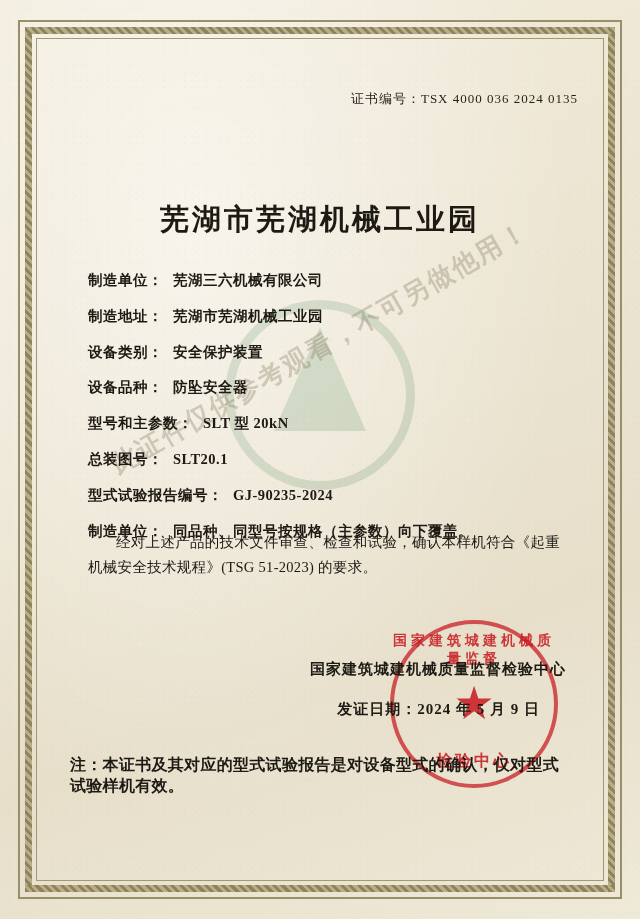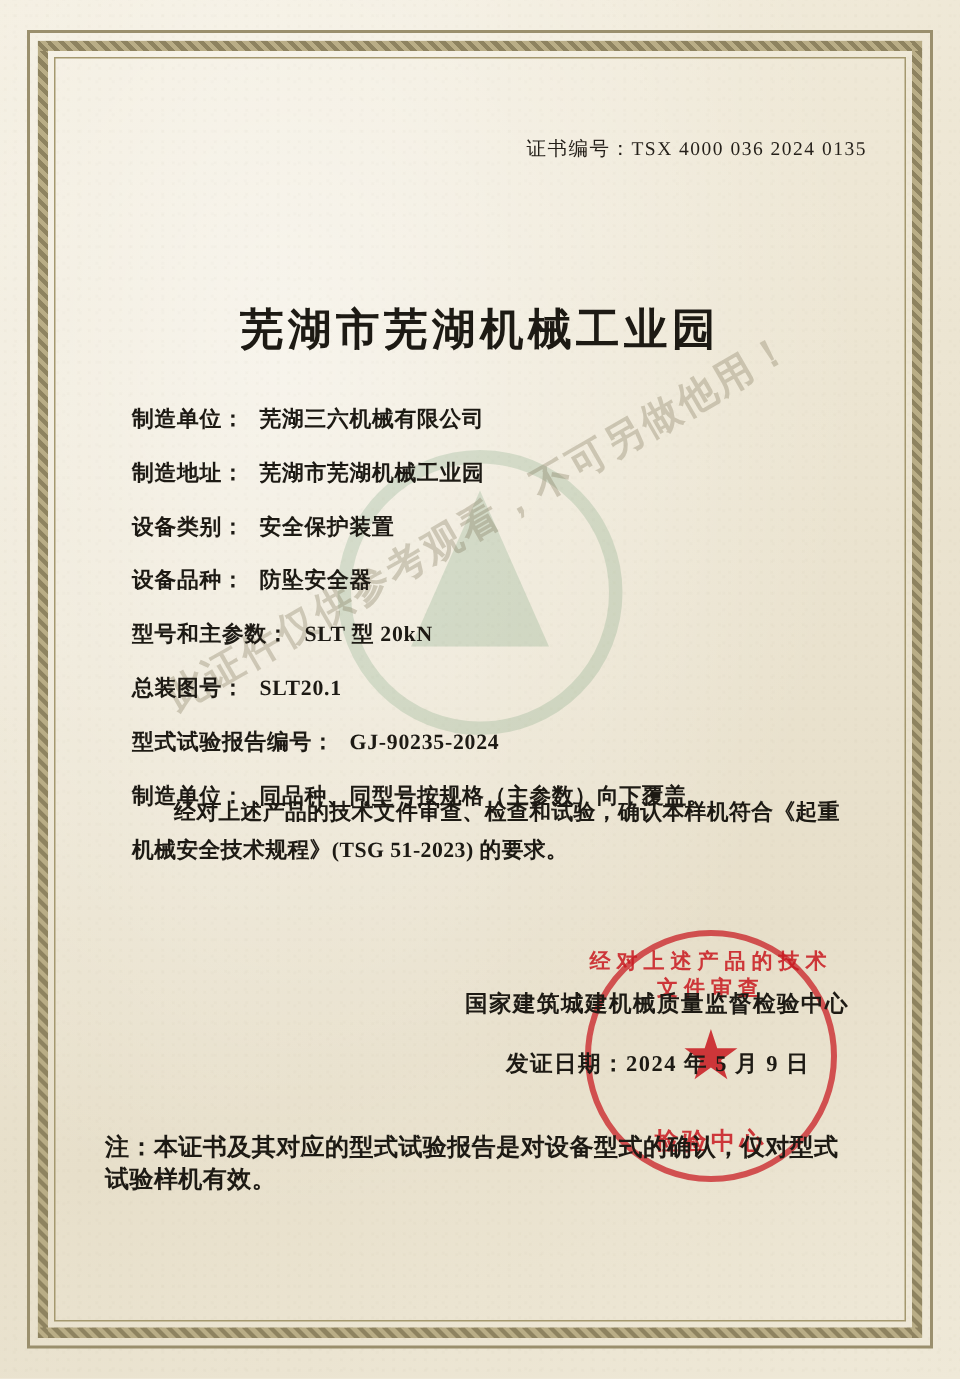--- a/index.html
+++ b/index.html
@@ -190,21 +190,21 @@
     color: #1d1a14;
   }
 
   #statement {
     position: absolute;
     left: 28px;
     right: 12px;
     top: 470px;
     font-size: 14.5px;
     line-height: 1.75;
-    font-weight: bold;
+    font-weight: normal;
     text-indent: 28px;
     color: #1d1a14;
     letter-spacing: 0.3px;
   }
 
   #issuer {
     position: absolute;
     right: 14px;
     top: 600px;
     font-size: 15px;
@@ -334,21 +334,21 @@
       <div class="field-row">
         <span class="field-label">制造单位：</span>
         <span class="field-value">同品种、同型号按规格（主参数）向下覆盖。</span>
       </div>
     </div>
 
     <div id="statement">经对上述产品的技术文件审查、检查和试验，确认本样机符合《起重机械安全技术规程》(TSG 51-2023) 的要求。</div>
 
     <div id="official-stamp">
       <div class="stamp-circle"></div>
-      <div class="stamp-arc-top">经对上述产品的技术文件审查</div>
+      <div class="stamp-arc-top">国家建筑城建机械质量监督</div>
       <div class="stamp-star">★</div>
       <div class="stamp-arc-bottom">检验中心</div>
     </div>
 
     <div id="issuer">国家建筑城建机械质量监督检验中心</div>
 
     <div id="issue-date">
       <span>发证日期：</span><span>2024 年 5 月 9 日</span>
     </div>
 

